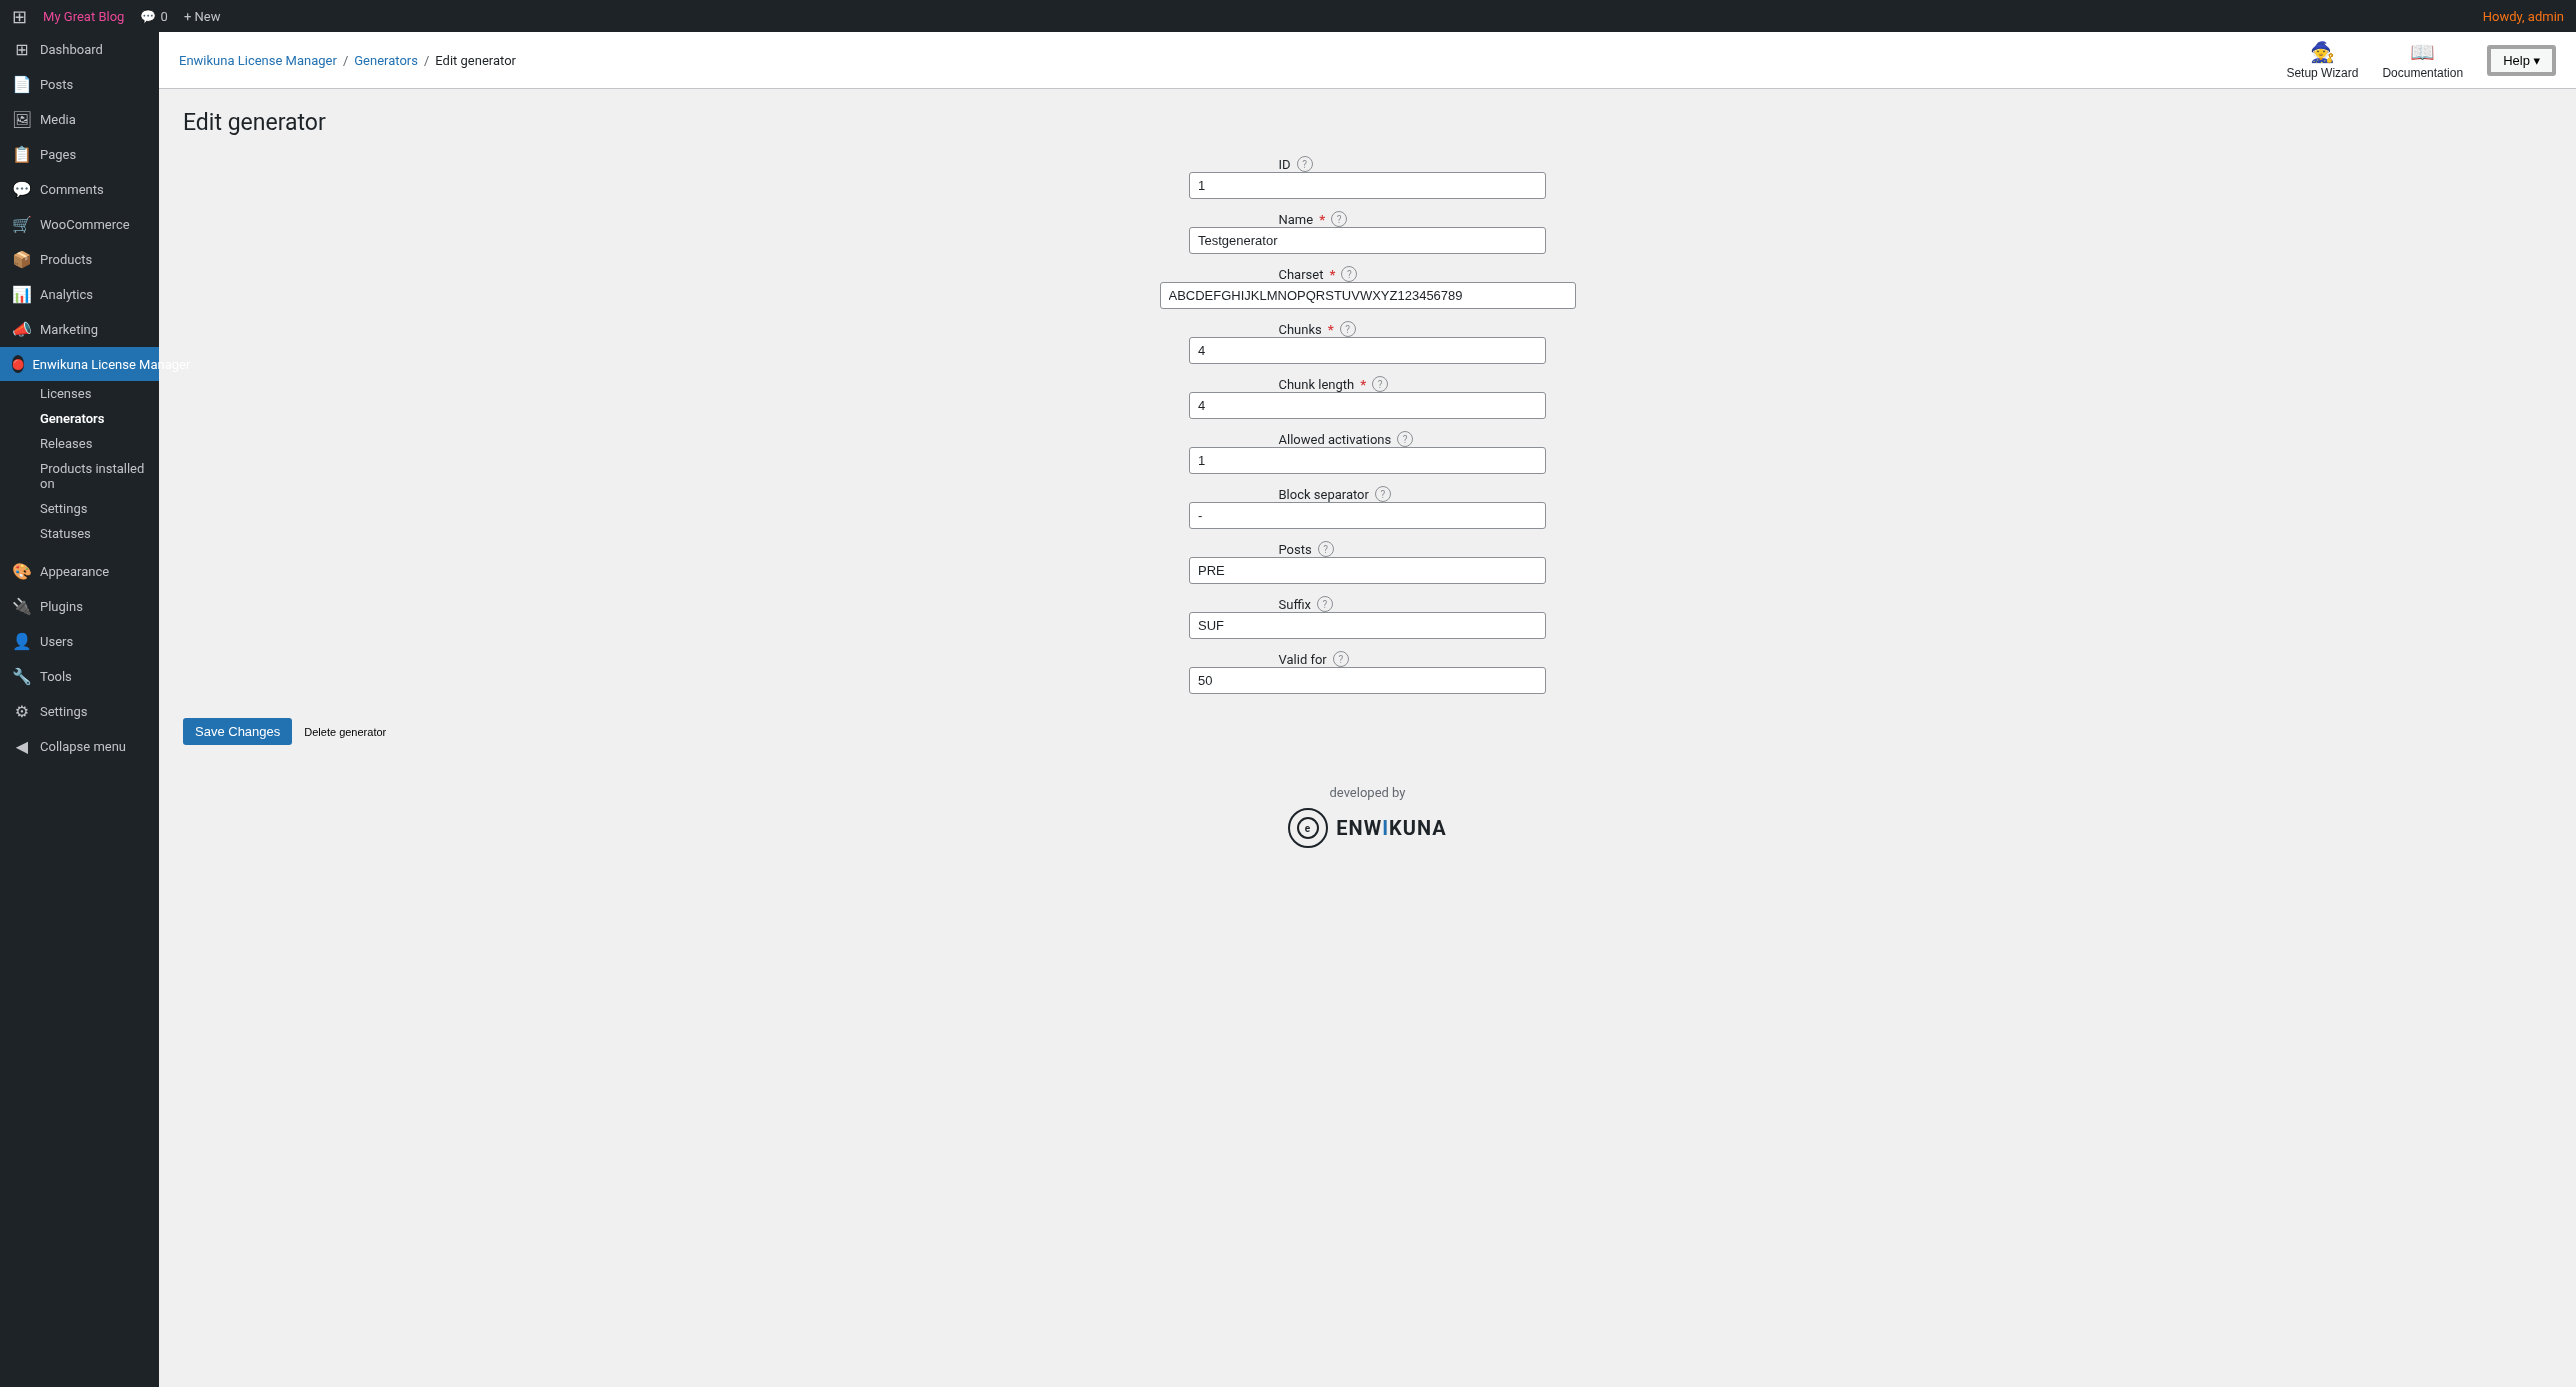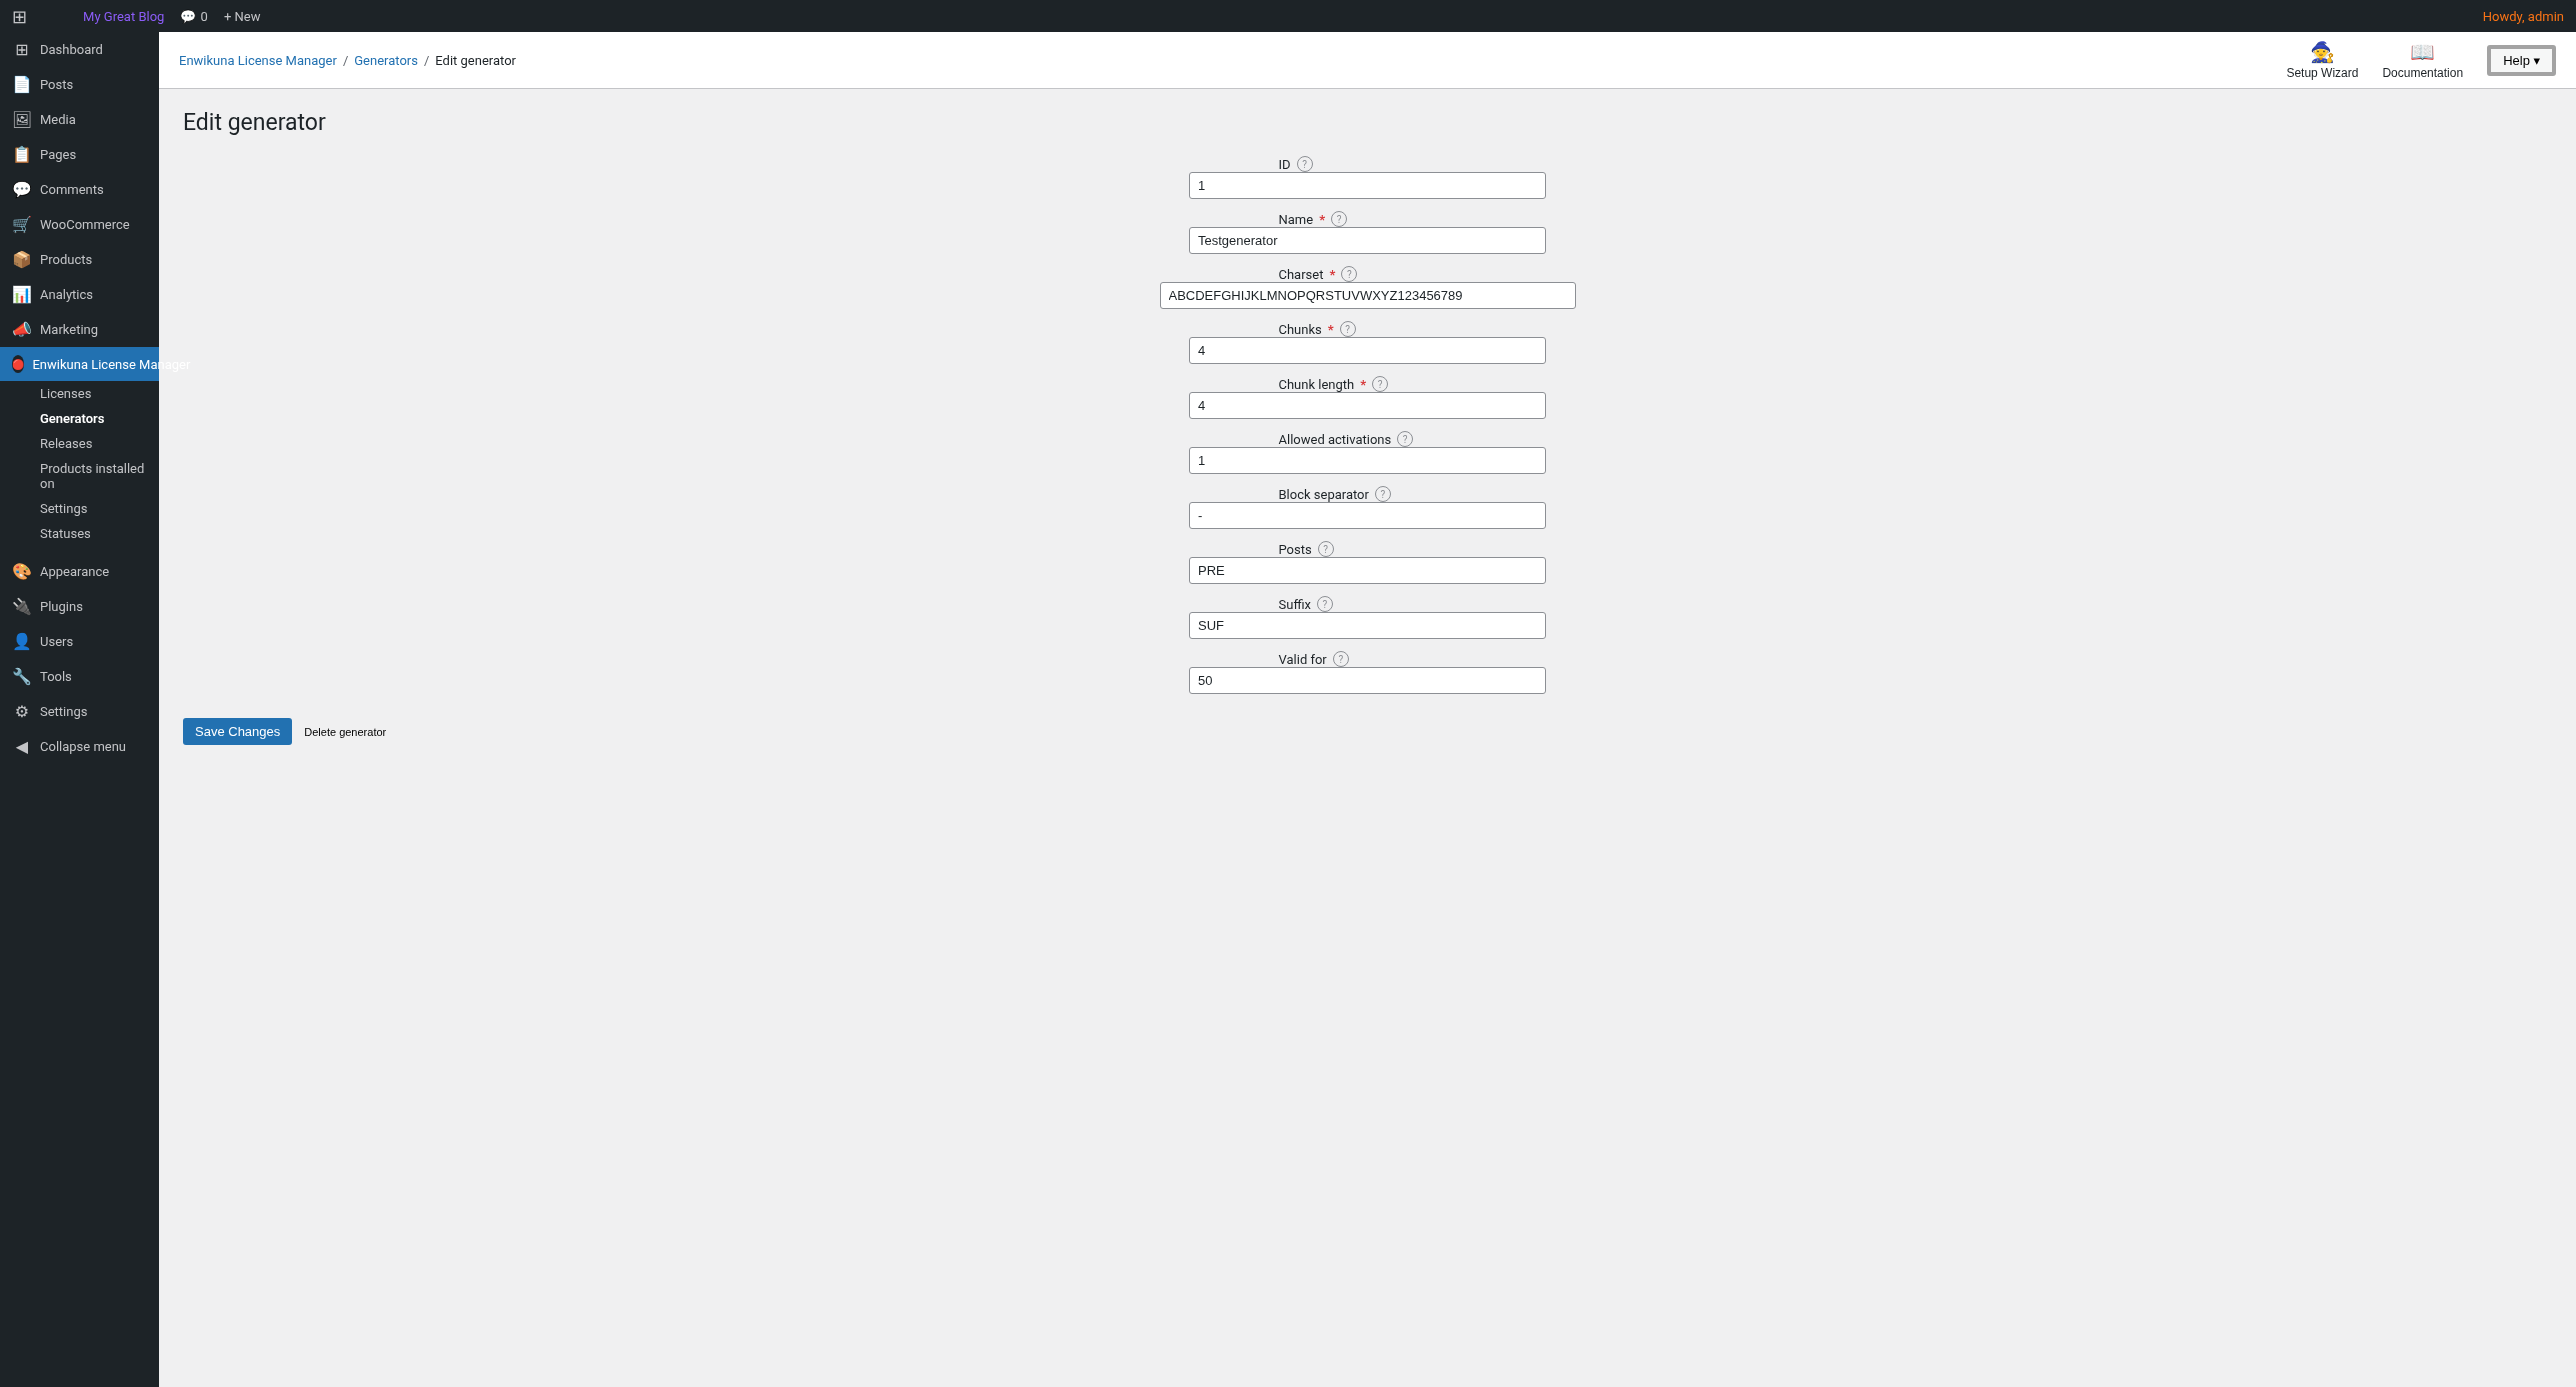--- a/index.html
+++ b/index.html
@@ -204,21 +204,21 @@
       display: flex; align-items: center; justify-content: center;
       font-size: 14px;
       font-weight: bold;
     }
   </style>
 </head>
 <body>
 
 <div id="wpadminbar">
   <span style="font-size:18px; color:#c3c4c7;">⊞</span>
-  <span style="color:#8b5cf6; cursor:pointer;margin-left:40px;">My Great Blog</span>
+  <span style="color:#ec4899; cursor:pointer;">My Great Blog</span>
   <span style="color:#c3c4c7; display:flex; align-items:center; gap:4px; cursor:pointer;">
     <span>💬</span>
     <span>0</span>
   </span>
   <span style="color:#c3c4c7; cursor:pointer;">+ New</span>
   <span style="margin-left:auto; color:#f97316;">Howdy, admin</span>
 </div>
 
 <div id="layout">
 
@@ -417,16 +417,30 @@
           </label>
           <input class="form-input" type="text" value="50" style="">
         </div>
 
         <div class="form-actions">
           <button class="btn-save">Save Changes</button>
           <button class="btn-delete">Delete generator</button>
         </div>
       </div>
 
+      <div class="footer-section">
+        <span>developed by</span>
+        <div class="footer-logo">
+          <div class="footer-logo-img">
+            <div class="logo-circle">
+              <svg width="24" height="24" viewBox="0 0 24 24" fill="none">
+                <circle cx="12" cy="12" r="10" stroke="#1d2327" stroke-width="2"></circle>
+                <text x="50%" y="55%" text-anchor="middle" dominant-baseline="middle" font-size="10" font-weight="bold" fill="#1d2327">e</text>
+              </svg>
+            </div>
+            <span>ENW<span style="color:#2271b1;">I</span>KUNA</span>
+          </div>
+        </div>
+      </div>
     </div>
   </div>
 </div>
 
 
 </body></html>

